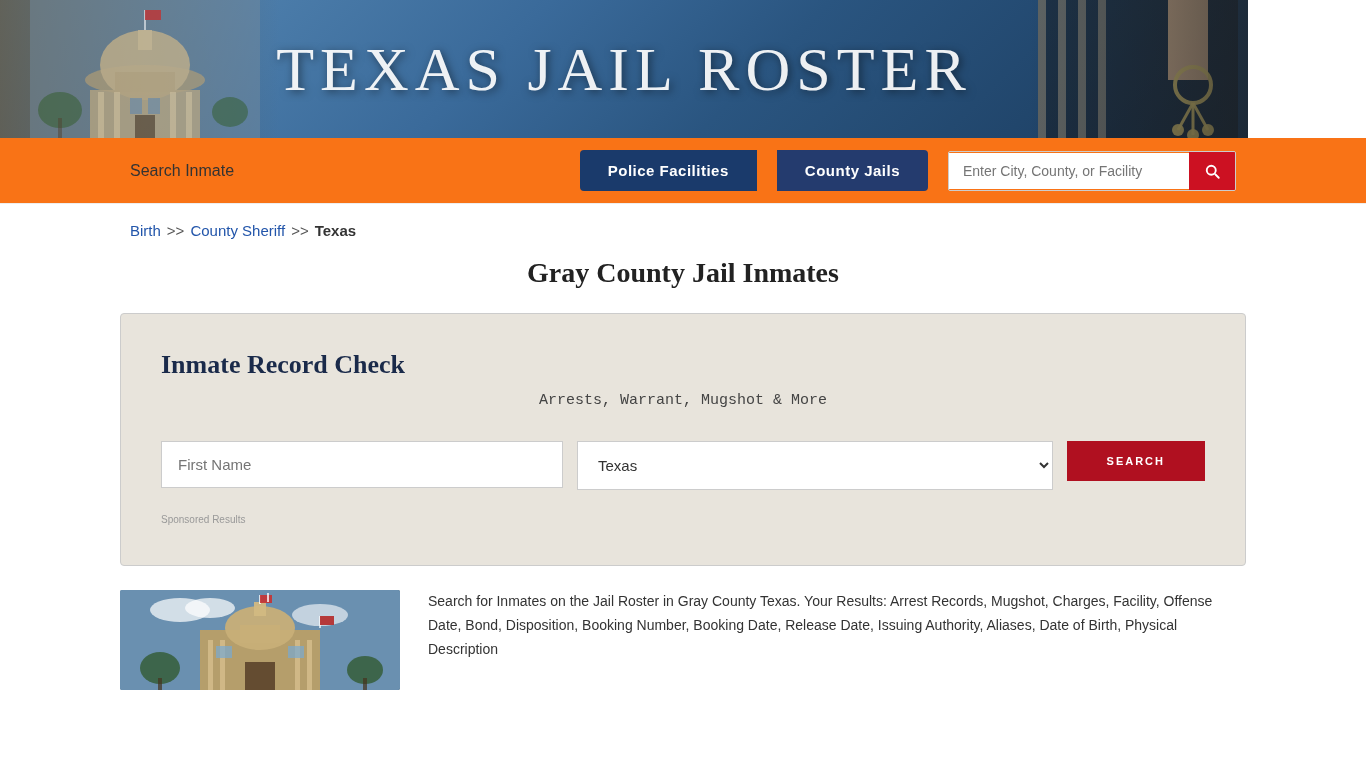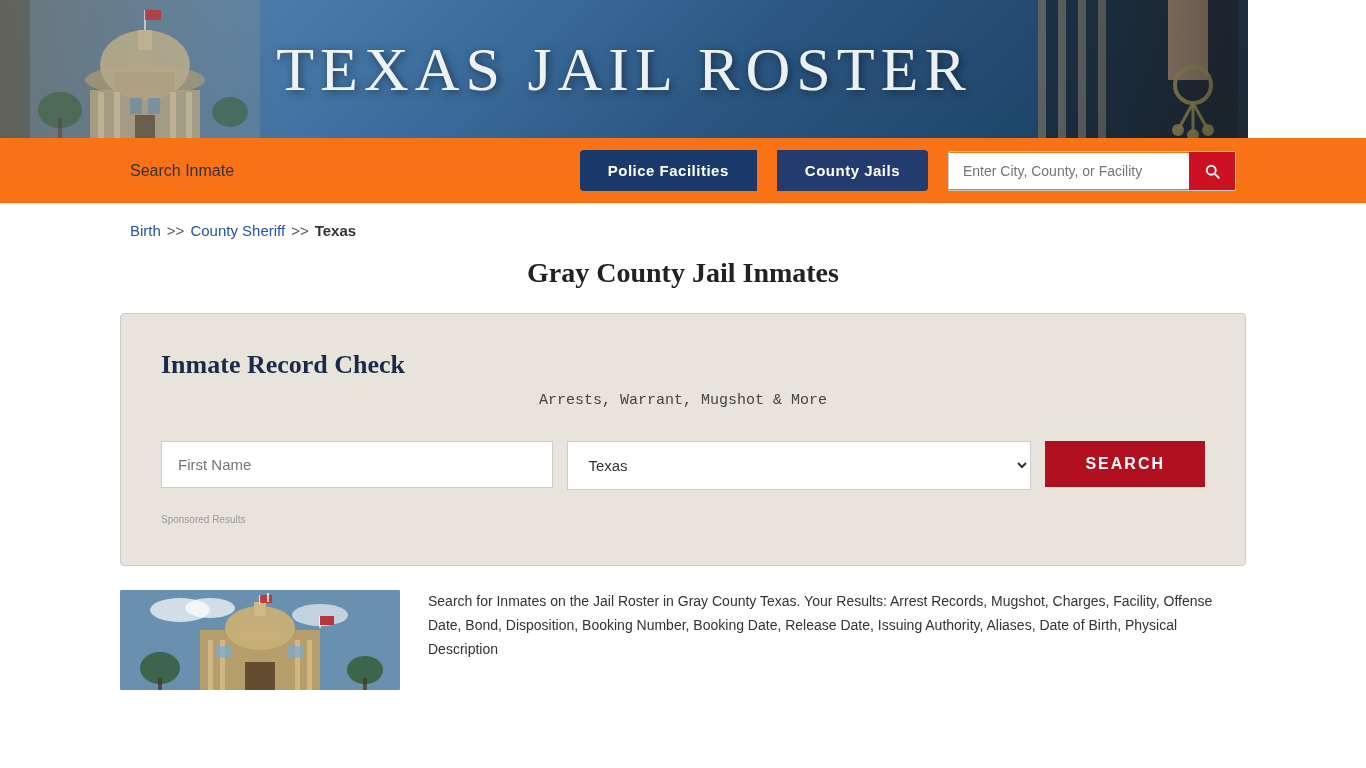--- a/index.html
+++ b/index.html
@@ -192,21 +192,21 @@
       color: #333;
       font-family: Arial, sans-serif;
       outline: none;
       cursor: pointer;
     }
     .search-btn {
       background: #b01020;
       color: #fff;
       border: none;
       padding: 14px 40px;
-      font-size: 16px;
+      font-size: 11px;
       font-weight: bold;
       letter-spacing: 2px;
       cursor: pointer;
       font-family: Arial, sans-serif;
       white-space: nowrap;
     }
     .sponsored-label {
       font-family: Arial, sans-serif;
       font-size: 10px;
       color: #999;

